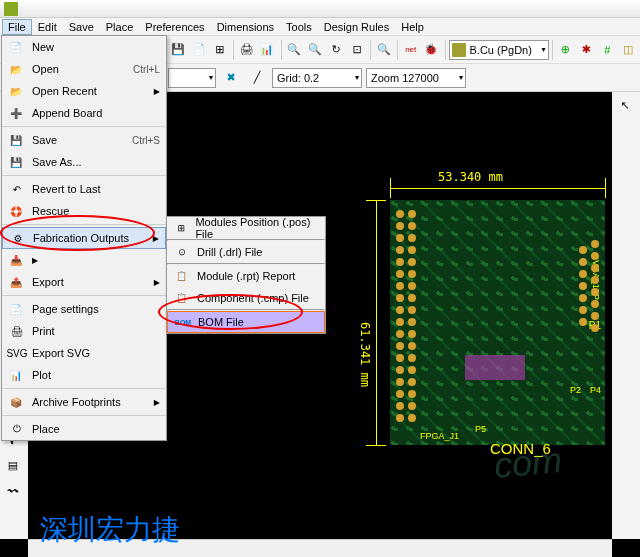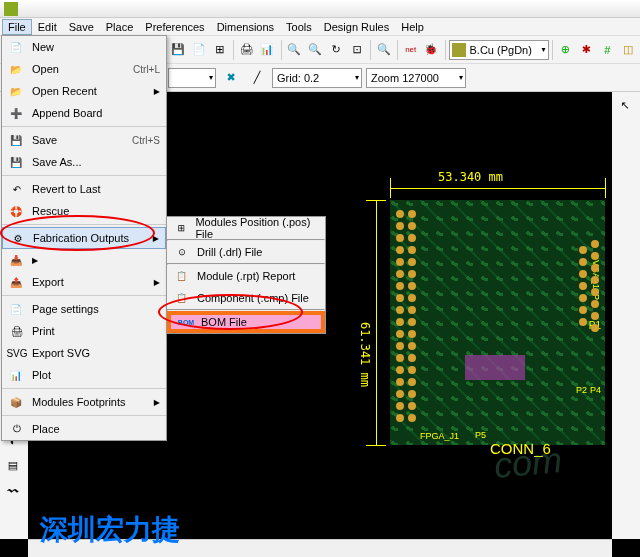--- a/index.html
+++ b/index.html
@@ -26,32 +26,32 @@
 .dropdown{position:absolute;left:1px;top:35px;width:166px;background:#f1f1f1;border:1px solid #999;box-shadow:2px 2px 4px rgba(0,0,0,.3);z-index:10}
 .dropdown .row{display:flex;align-items:center;height:22px;padding:0 6px;position:relative}
 .dropdown .row.hi{background:#d8e6f7;border:1px solid #7da2ce}
 .dropdown .ic{width:18px;height:16px;margin-right:6px;display:flex;align-items:center;justify-content:center;font-size:10px}
 .dropdown .lbl{flex:1}
 .dropdown .sc{color:#555;font-size:10px}
 .dropdown .arr{font-size:8px}
 .dropdown hr{border:none;border-top:1px solid #ccc;margin:2px 0}
 .submenu{position:absolute;left:166px;top:216px;width:160px;background:#f1f1f1;border:1px solid #999;box-shadow:2px 2px 4px rgba(0,0,0,.3);z-index:11}
 .submenu .row{display:flex;align-items:center;height:22px;padding:0 6px}
-.submenu .row.hi{background:#f9a8d4;border:4px solid #f97316}
+.submenu .row.hi{background:#c4b5fd;border:1px solid #f97316}
 .submenu .ic{width:18px;height:16px;margin-right:6px;display:flex;align-items:center;justify-content:center;font-size:9px}
 .circ{position:absolute;border:2px solid #e00;border-radius:50%;z-index:20;pointer-events:none}
 .pcb{position:absolute;left:390px;top:200px;width:215px;height:245px;background:#0a3815}
 .pcb .traces{position:absolute;inset:0;background:
  radial-gradient(circle at 20% 20%,#1a6b2a 2px,transparent 2px),
  radial-gradient(circle at 40% 30%,#1a6b2a 2px,transparent 2px),
  linear-gradient(45deg,transparent 48%,#0d5020 48%,#0d5020 52%,transparent 52%),
  #0a3815;background-size:15px 15px,15px 15px,30px 30px}
 .dim{position:absolute;color:#ff0;font-size:12px;font-family:monospace}
 .dimline{position:absolute;background:#ff0}
-.watermark{position:absolute;color:#07f;font-size:28px;font-weight:bold;left:40px;bottom:8px;z-index:5;font-family:"Microsoft YaHei",sans-serif}
+.watermark{position:absolute;color:#07f;font-size:28px;font-weight:normal;left:40px;bottom:8px;z-index:5;font-family:"Microsoft YaHei",sans-serif}
 .wm2{position:absolute;right:50px;top:350px;color:rgba(100,200,150,.25);font-size:36px;font-style:italic;z-index:2;transform:rotate(-5deg)}
 .pads{position:absolute}
 .pad{width:8px;height:8px;background:#d4a030;border-radius:50%;position:absolute}
 .scrollh{position:absolute;left:28px;right:28px;bottom:0;height:18px;background:#f0f0f0;border-top:1px solid #ccc}
 </style>
 </head>
 <body>
 
 <div class="titlebar">
   <span class="icon"></span>
@@ -144,23 +144,23 @@
   <div class="dim" style="left:330px;top:230px;writing-mode:vertical-lr">61.341  mm</div>
   <div class="dimline" style="left:348px;top:108px;width:1px;height:245px"></div>
   <div class="dimline" style="left:338px;top:108px;width:20px;height:1px"></div>
   <div class="dimline" style="left:338px;top:353px;width:20px;height:1px"></div>
 
   <div class="pcb" style="left:362px;top:108px">
     <div class="traces"></div>
     <div style="position:absolute;right:4px;top:60px;color:#ff0;font-size:9px;writing-mode:vertical-lr">VGA_15P</div>
     <div style="position:absolute;right:4px;top:120px;color:#ff0;font-size:10px">P1</div>
     <div style="position:absolute;right:4px;top:185px;color:#ff0;font-size:9px">P4</div>
-    <div style="position:absolute;right:18px;top:185px;color:#ff0;font-size:9px">P2</div>
+    <div style="position:absolute;right:24px;top:185px;color:#ff0;font-size:9px">P2</div>
     <div style="position:absolute;left:30px;bottom:4px;color:#ff0;font-size:9px">FPGA_J1</div>
-    <div style="position:absolute;left:85px;bottom:5px;color:#ff0;font-size:9px">P5</div>
+    <div style="position:absolute;left:85px;bottom:11px;color:#ff0;font-size:9px">P5</div>
     <div style="position:absolute;left:100px;bottom:-12px;color:#ff0;font-size:15px">CONN_6</div>
 
     <div class="pads" style="left:6px;top:10px">
       <div class="pad" style="left:0;top:0"></div>
         <div class="pad" style="left:0;top:12px"></div>
         <div class="pad" style="left:0;top:24px"></div>
         <div class="pad" style="left:0;top:36px"></div>
         <div class="pad" style="left:0;top:48px"></div>
         <div class="pad" style="left:0;top:60px"></div>
         <div class="pad" style="left:0;top:72px"></div>
@@ -286,21 +286,21 @@
       <span class="ic">SVG</span>
       <span class="lbl">Export SVG</span>
     </div>
     <div class="row">
       <span class="ic">📊</span>
       <span class="lbl">Plot</span>
     </div>
     <hr>
     <div class="row">
       <span class="ic">📦</span>
-      <span class="lbl">Modules Footprints</span>
+      <span class="lbl">Archive Footprints</span>
       <span class="arr">▶</span>
     </div>
     <hr>
     <div class="row">
       <span class="ic">⏻</span>
       <span class="lbl">Place</span>
     </div>
   </div>
 
 <div class="submenu" id="fabmenu">

